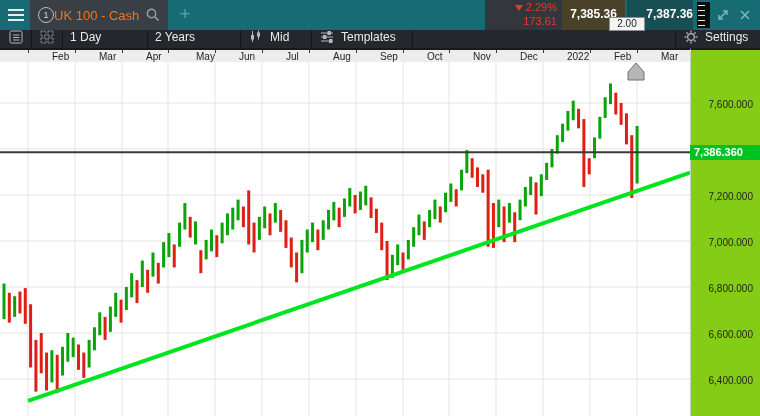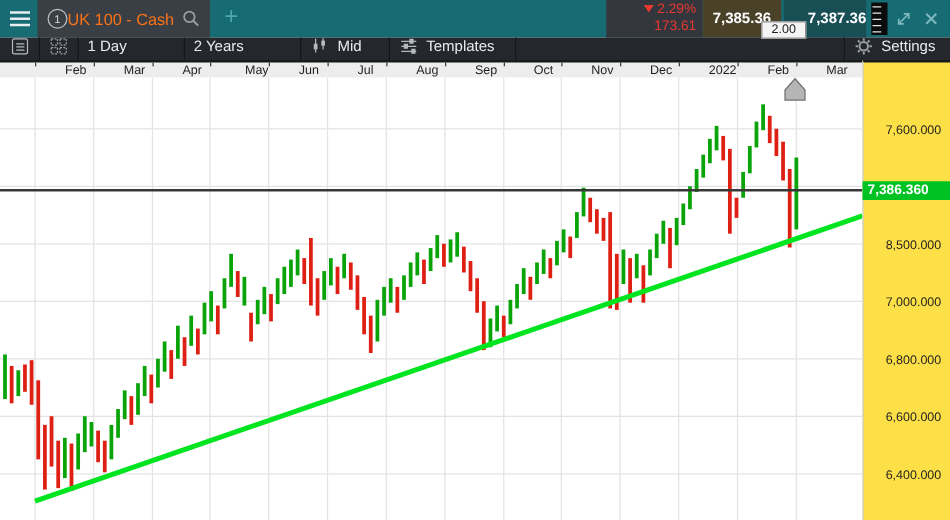--- a/index.html
+++ b/index.html
@@ -37,21 +37,21 @@
   .tsec{display:flex;border-right:1px solid #141619;color:#e9ecee;
        font-size:12px;white-space:nowrap;cursor:pointer;}
   .tsec .lbl{padding-left:7px;padding-right:6px;}
   .ticon{margin-left:8px;flex:0 0 auto;}
   
   #strip{position:absolute;left:0;top:48px;width:690px;height:14px;background:#ededed;
        border-top:2px solid #17191b;box-sizing:border-box;z-index:2;}
   .xlab{position:absolute;top:1px;font-size:10px;color:#1f1f1f;padding-left:20px;}
   .xtick{position:absolute;top:0;width:1px;height:3px;background:#3a3a3a;}
   #chart-svg{position:absolute;left:0;top:48px;z-index:1;cursor:crosshair;}
-  #yaxis{position:absolute;left:690px;top:48px;width:70px;height:368px;background:#fde047;
+  #yaxis{position:absolute;left:690px;top:48px;width:70px;height:368px;background:#84cc16;
        border-left:1px solid #cfcfcf;border-top:2px solid #17191b;box-sizing:border-box;z-index:2;}
   .ylab{position:absolute;right:7px;font-size:10px;color:#1f1f1f;}
   #cur-price-label{position:absolute;left:690px;width:70px;height:15px;background:#00c222;
        color:#fff;font-weight:bold;font-size:11px;line-height:15px;padding-left:4px;
        box-sizing:border-box;z-index:4;}
 </style>
 </head>
 <body>
 
 <div id="app">
@@ -333,21 +333,21 @@
       <span class="xlab" style="left: 500px;">Dec</span>
       <div class="xtick" style="left: 543px;"></div>
       <span class="xlab" style="left: 547px;">2022</span>
       <div class="xtick" style="left: 590px;"></div>
       <span class="xlab" style="left: 594px;">Feb</span>
       <div class="xtick" style="left: 637px;"></div>
       <span class="xlab" style="left: 641px;">Mar</span>
     </div>
   <div id="yaxis">
       <div class="ylab" style="top: 49px;">7,600.000</div>
-      <div class="ylab" style="top: 141px;">8,500.000</div>
+      <div class="ylab" style="top: 141px;">7,200.000</div>
       <div class="ylab" style="top: 187px;">7,000.000</div>
       <div class="ylab" style="top: 233px;">6,800.000</div>
       <div class="ylab" style="top: 279px;">6,600.000</div>
       <div class="ylab" style="top: 325px;">6,400.000</div>
     </div>
   <div id="cur-price-label" style="background: rgb(0, 194, 34); top: 144.637px;">7,386.360</div>
 
 </div>
 
 </body></html>

